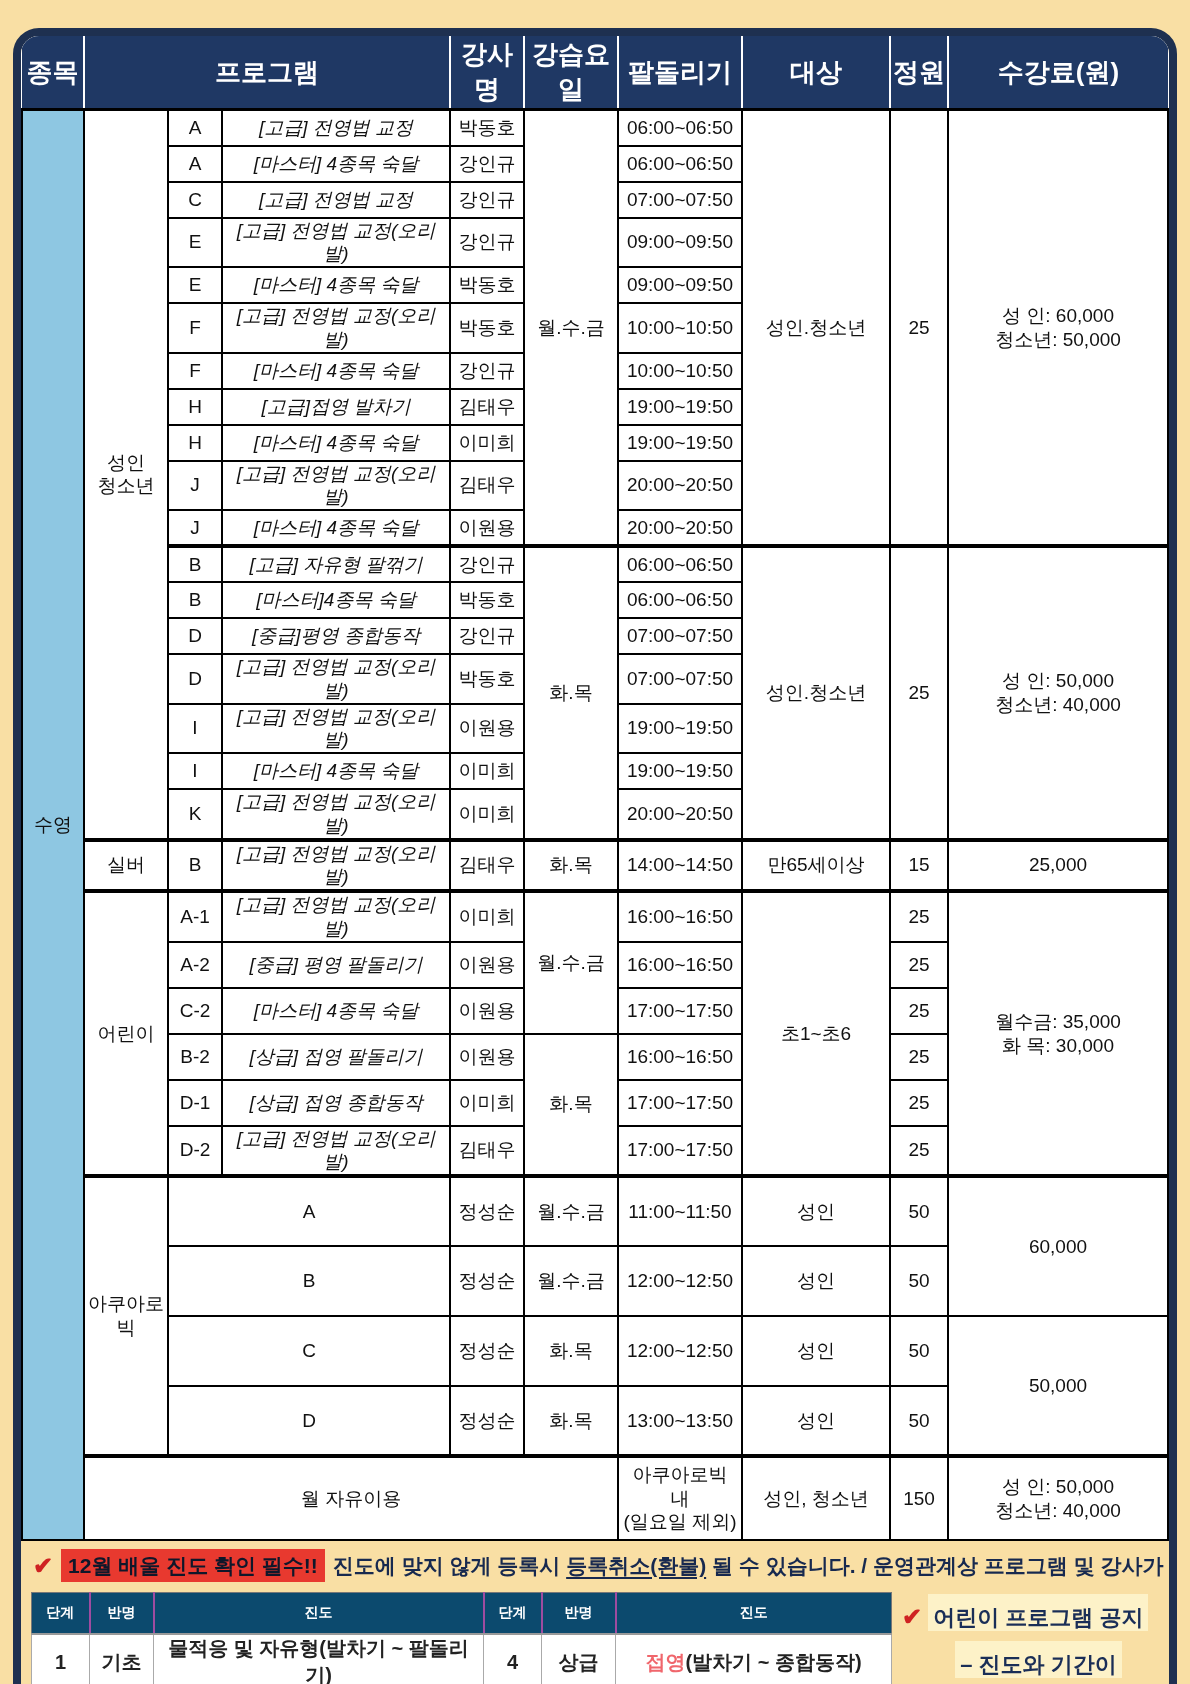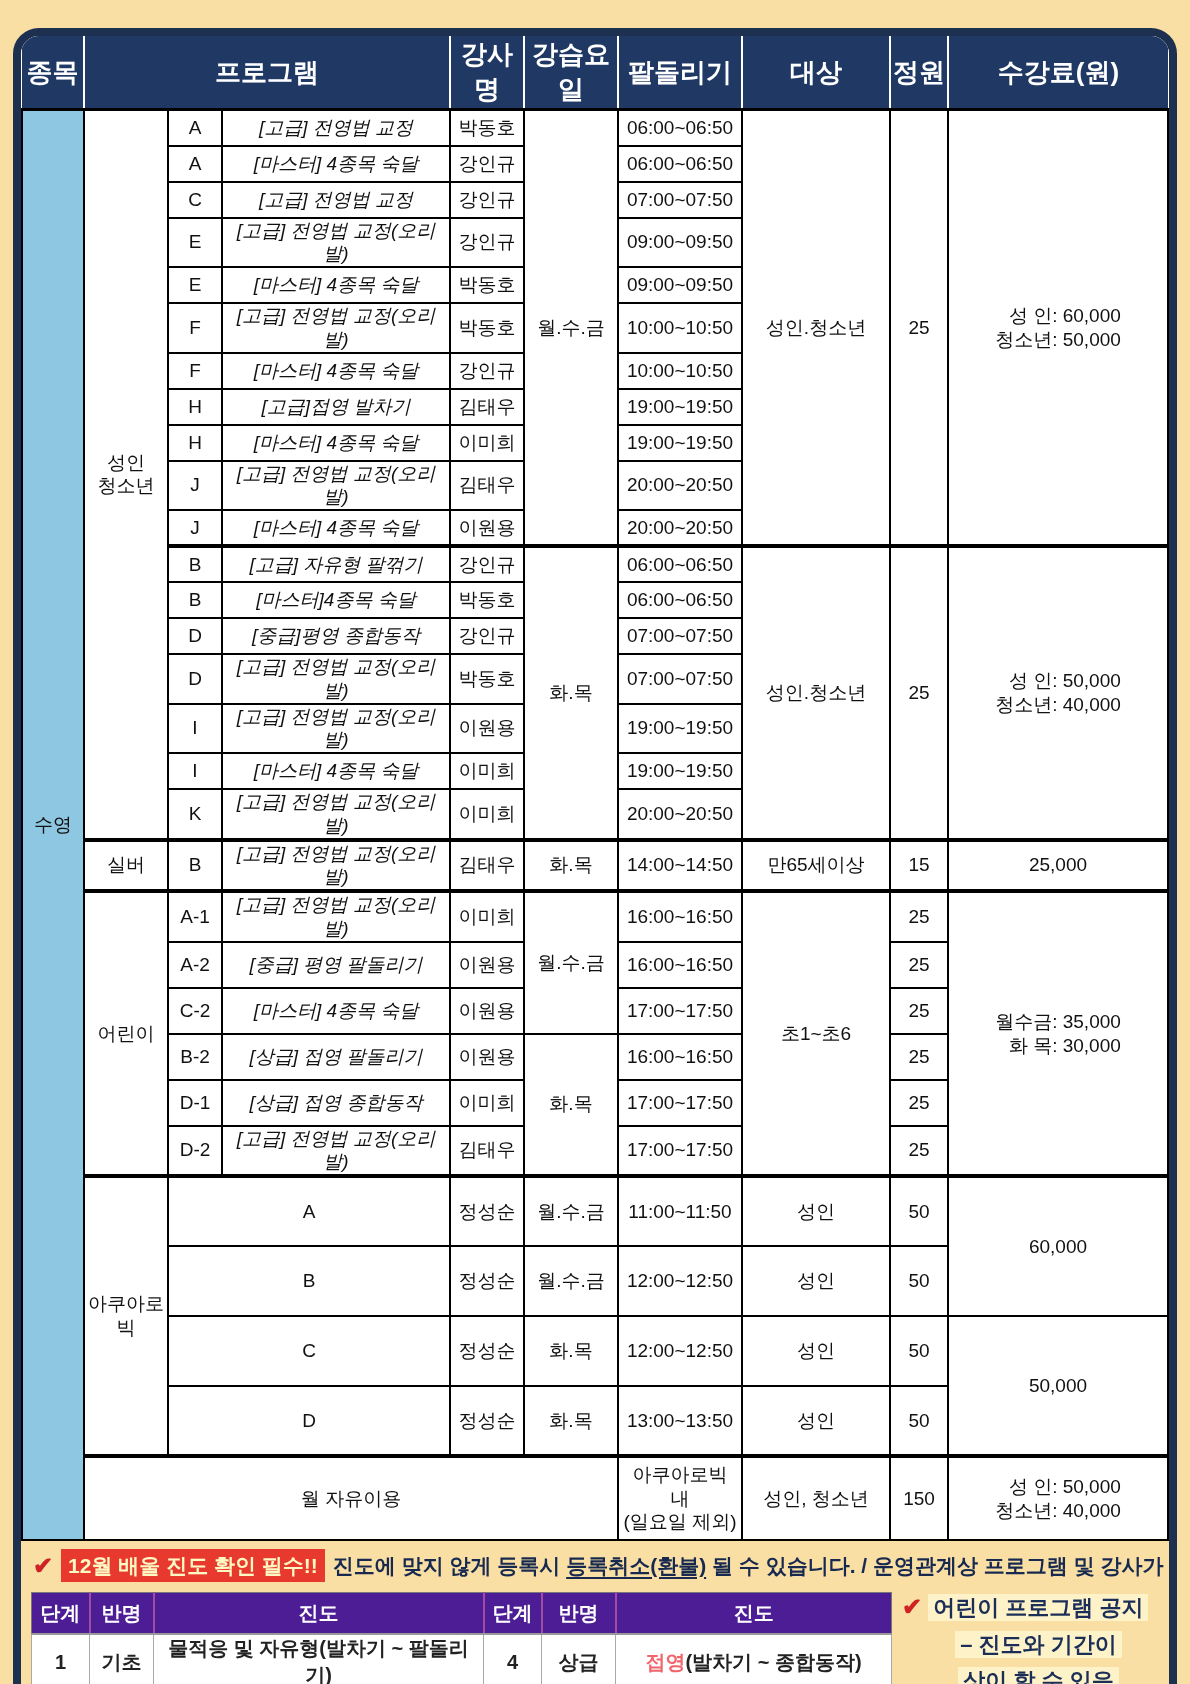--- a/index.html
+++ b/index.html
@@ -27,47 +27,47 @@
   table.main td{
     border:2px solid #000;text-align:center;font-size:19px;color:#111;
     overflow:hidden;padding:0 2px;line-height:1.25;
   }
   tr.thick td{border-top:4px solid #000;}
   tr.adult{height:36px;} tr.silver{height:48px;} tr.child{height:46px;}
   tr.aqua{height:70px;} tr.free{height:84px;}
   td.cat{background:#8ec7e2;font-size:30px;font-weight:normal;color:#06121f;}
   td.left{text-align:left;padding-left:10px;font-style:italic;}
   td.pre{white-space:pre-line;}
-  span.ml{display:inline-block;text-align:right;white-space:pre-line;}
+  span.ml{display:inline-block;text-align:center;white-space:pre-line;}
   
   .notice{
     display:flex;align-items:center;gap:8px;
     padding:8px 10px 4px 12px;
     font-weight:bold;font-size:21px;color:#17294f;white-space:nowrap;
   }
   .chk{color:#cf2222;font-size:24px;line-height:1;}
-  .badge{background:#e8392f;color:#fef9c3;padding:3px 7px 2px 7px;}
+  .badge{background:#e8392f;color:#0f172a;padding:3px 7px 2px 7px;}
   .und{text-decoration:underline;text-underline-offset:4px;margin-top:12px;}
   
   .bottom{display:flex;align-items:flex-start;gap:10px;padding:6px 8px 10px 10px;}
   table.levels{border-collapse:collapse;table-layout:fixed;background:#fff;border:1px solid #777;}
   table.levels th{
-    background:#4c1d95;color:#fff;font-size:20px;font-weight:bold;height:38px;
+    background:#0c4a6e;color:#fff;font-size:14px;font-weight:bold;height:38px;
     border-left:2px solid #a04ca0;border-bottom:2px solid #999;
   }
   table.levels th:first-child{border-left:none;}
   table.levels td{
     border:1px solid #aaa;height:47px;text-align:center;
     font-size:20px;font-weight:bold;color:#222;background:#fff;padding:0 4px;
   }
   .red{color:#f0666c;}
   .notes{flex:1;font-weight:bold;color:#1a2e57;font-size:22px;line-height:1.0;}
   .notes-title{margin:2px 0 10px 0;}
   .note-line{margin:9px 0 0 14px;text-align:center;}
-  .hl{background:#fdf2c8;padding:3px 5px 2px 5px;display:inline-block;}
+  .hl{background:#fdf2c8;padding:13px 5px 2px 5px;display:inline-block;}
 </style>
 </head>
 <body>
 
 <div class="frame">
 
   <table class="main">
     <colgroup>
       <col style="width:62px">
         <col style="width:84px">

